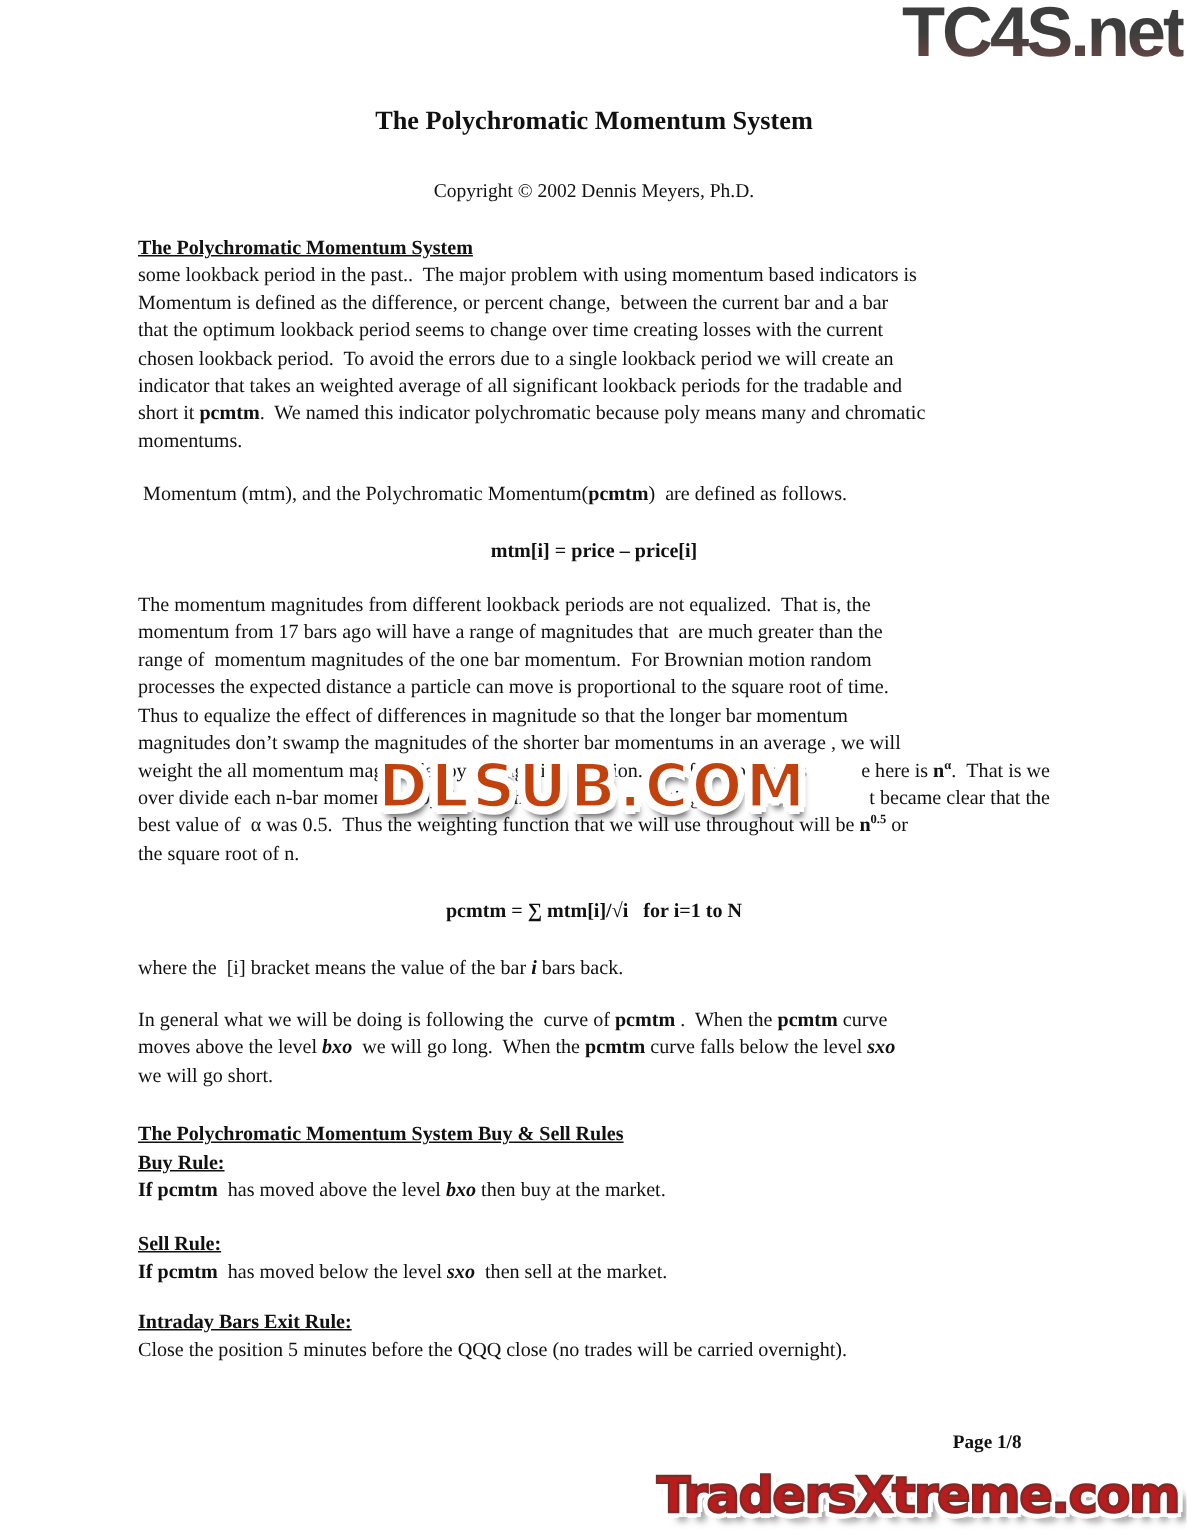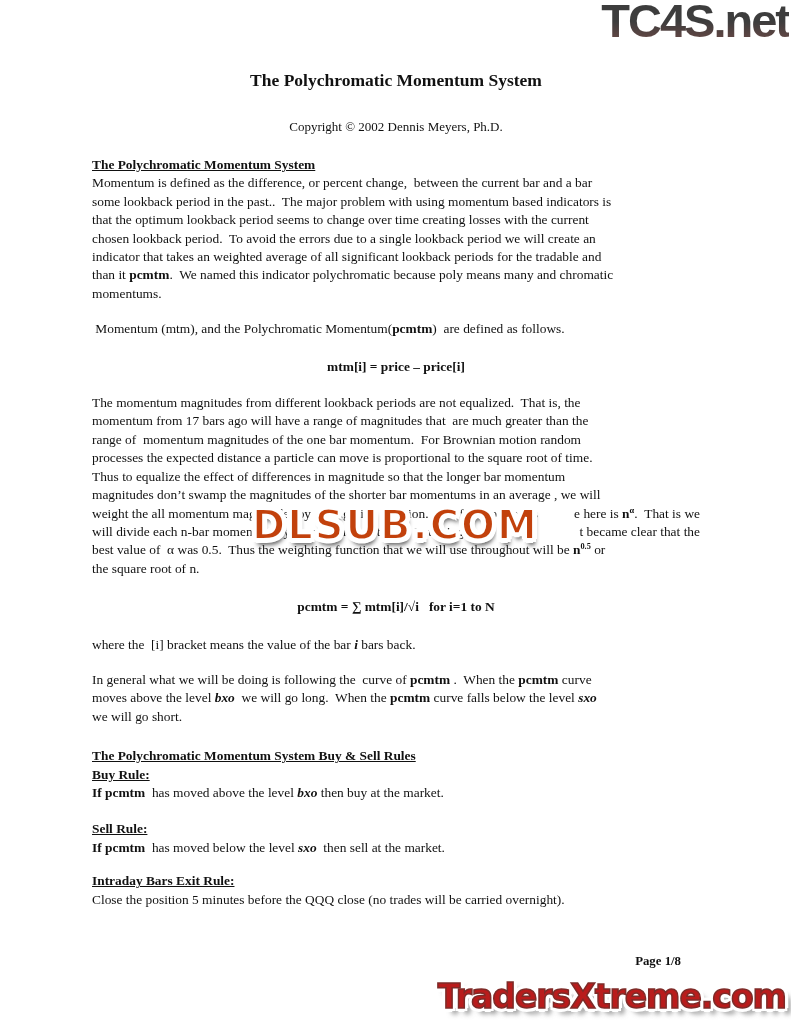--- a/index.html
+++ b/index.html
@@ -70,41 +70,41 @@
 <body>
 
 <div id="wm-top">TC4S.net</div>
 
 <div class="doc">
   <div class="title">The Polychromatic Momentum System</div>
   <div class="copyright">Copyright © 2002 Dennis Meyers, Ph.D.</div>
   <div class="blocks" id="blocks">
       <div class="h line" style="margin-top: 21px;">The Polychromatic Momentum System</div>
       <div style="margin-top: 0px;">
+        <div class="line"><span>some lookback period in the past..  The major problem with using momentum based indicators is</span></div>
         <div class="line"><span>Momentum is defined as the difference, or percent change,  between the current bar and a bar</span></div>
-        <div class="line"><span>some lookback period in the past..  The major problem with using momentum based indicators is</span></div>
         <div class="line"><span>that the optimum lookback period seems to change over time creating losses with the current</span></div>
         <div class="line"><span>chosen lookback period.  To avoid the errors due to a single lookback period we will create an</span></div>
         <div class="line"><span>indicator that takes an weighted average of all significant lookback periods for the tradable and</span></div>
-        <div class="line"><span>than it </span><span class="b">pcmtm</span><span>.  We named this indicator polychromatic because poly means many and chromatic</span></div>
+        <div class="line"><span>short it </span><span class="b">pcmtm</span><span>.  We named this indicator polychromatic because poly means many and chromatic</span></div>
         <div class="line"><span>momentums.</span></div>
       </div>
       <div style="margin-top: 17px;">
         <div class="line"><span> Momentum (mtm), and the Polychromatic Momentum(</span><span class="b">pcmtm</span><span>)  are defined as follows.</span></div>
       </div>
       <div class="formula line" style="margin-top: 19px;"><span>mtm[i] = price – price[i]</span></div>
       <div style="margin-top: 18px;">
         <div class="line"><span>The momentum magnitudes from different lookback periods are not equalized.  That is, the</span></div>
         <div class="line"><span>momentum from 17 bars ago will have a range of magnitudes that  are much greater than the</span></div>
         <div class="line"><span>range of  momentum magnitudes of the one bar momentum.  For Brownian motion random</span></div>
         <div class="line"><span>processes the expected distance a particle can move is proportional to the square root of time.</span></div>
         <div class="line"><span>Thus to equalize the effect of differences in magnitude so that the longer bar momentum</span></div>
         <div class="line"><span>magnitudes don’t swamp the magnitudes of the shorter bar momentums in an average , we will</span></div>
         <div class="line split"><span><span>weight the all momentum </span></span><span class="mid"><span>magnitudes by a weighting function.  The function we us</span></span><span><span>e here is </span><span class="b">n</span><span class="b sup">α</span><span>.  That is we</span></span></div>
-        <div class="line split"><span><span>will divide each n-bar mo</span></span><span class="mid"><span>mentum by the weight n to the α.  In testing i</span></span><span><span>t became clear that the</span></span></div>
+        <div class="line split"><span><span>over divide each n-bar mo</span></span><span class="mid"><span>mentum by the weight n to the α.  In testing i</span></span><span><span>t became clear that the</span></span></div>
         <div class="line"><span>best value of  α was 0.5.  Thus the weighting function that we will use throughout will be </span><span class="b">n</span><span class="b sup">0.5</span><span> or</span></div>
         <div class="line"><span>the square root of n.</span></div>
       </div>
       <div class="formula line" style="margin-top: 20px;"><span>pcmtm = ∑ mtm[i]/√i   for i=1 to N</span></div>
       <div style="margin-top: 19px;">
         <div class="line"><span>where the  [i] bracket means the value of the bar </span><span class="b i">i</span><span> bars back.</span></div>
       </div>
       <div style="margin-top: 17px;">
         <div class="line"><span>In general what we will be doing is following the  curve of </span><span class="b">pcmtm</span><span> .  When the </span><span class="b">pcmtm</span><span> curve</span></div>
         <div class="line"><span>moves above the level </span><span class="b i">bxo</span><span>  we will go long.  When the </span><span class="b">pcmtm</span><span> curve falls below the level </span><span class="b i">sxo</span></div>

